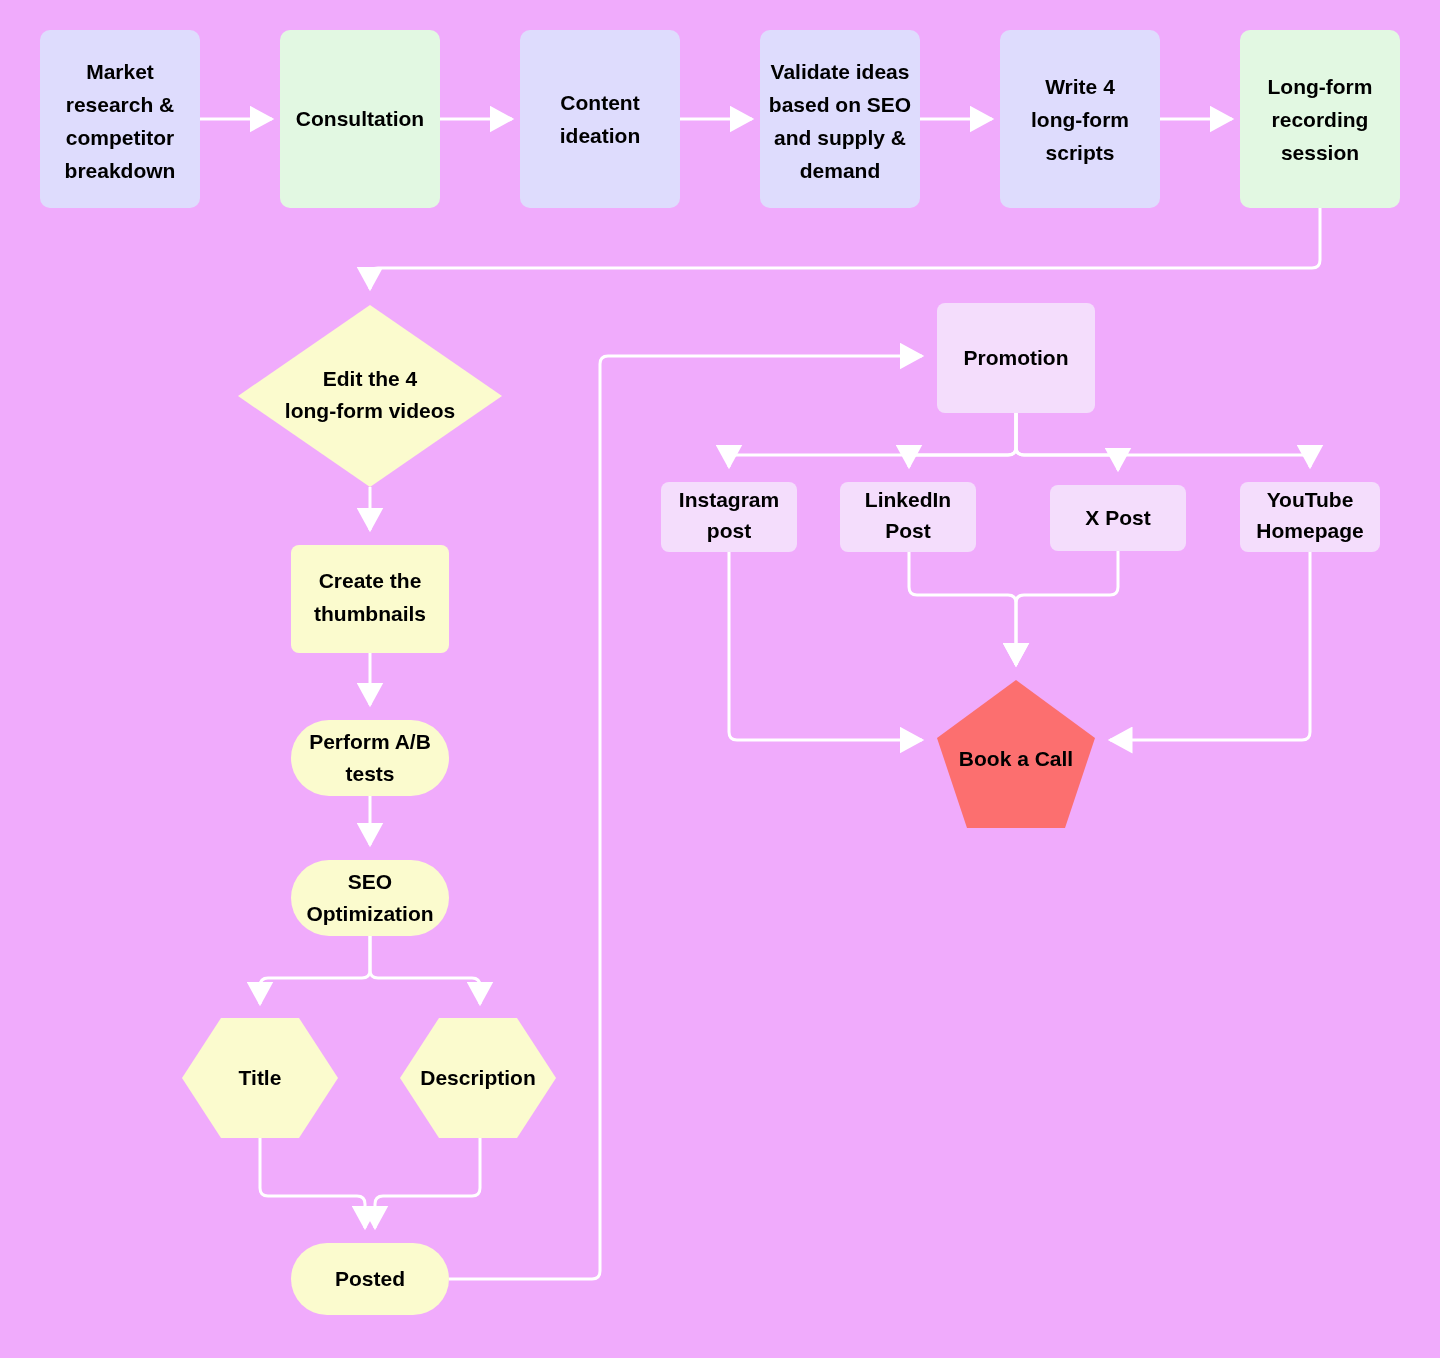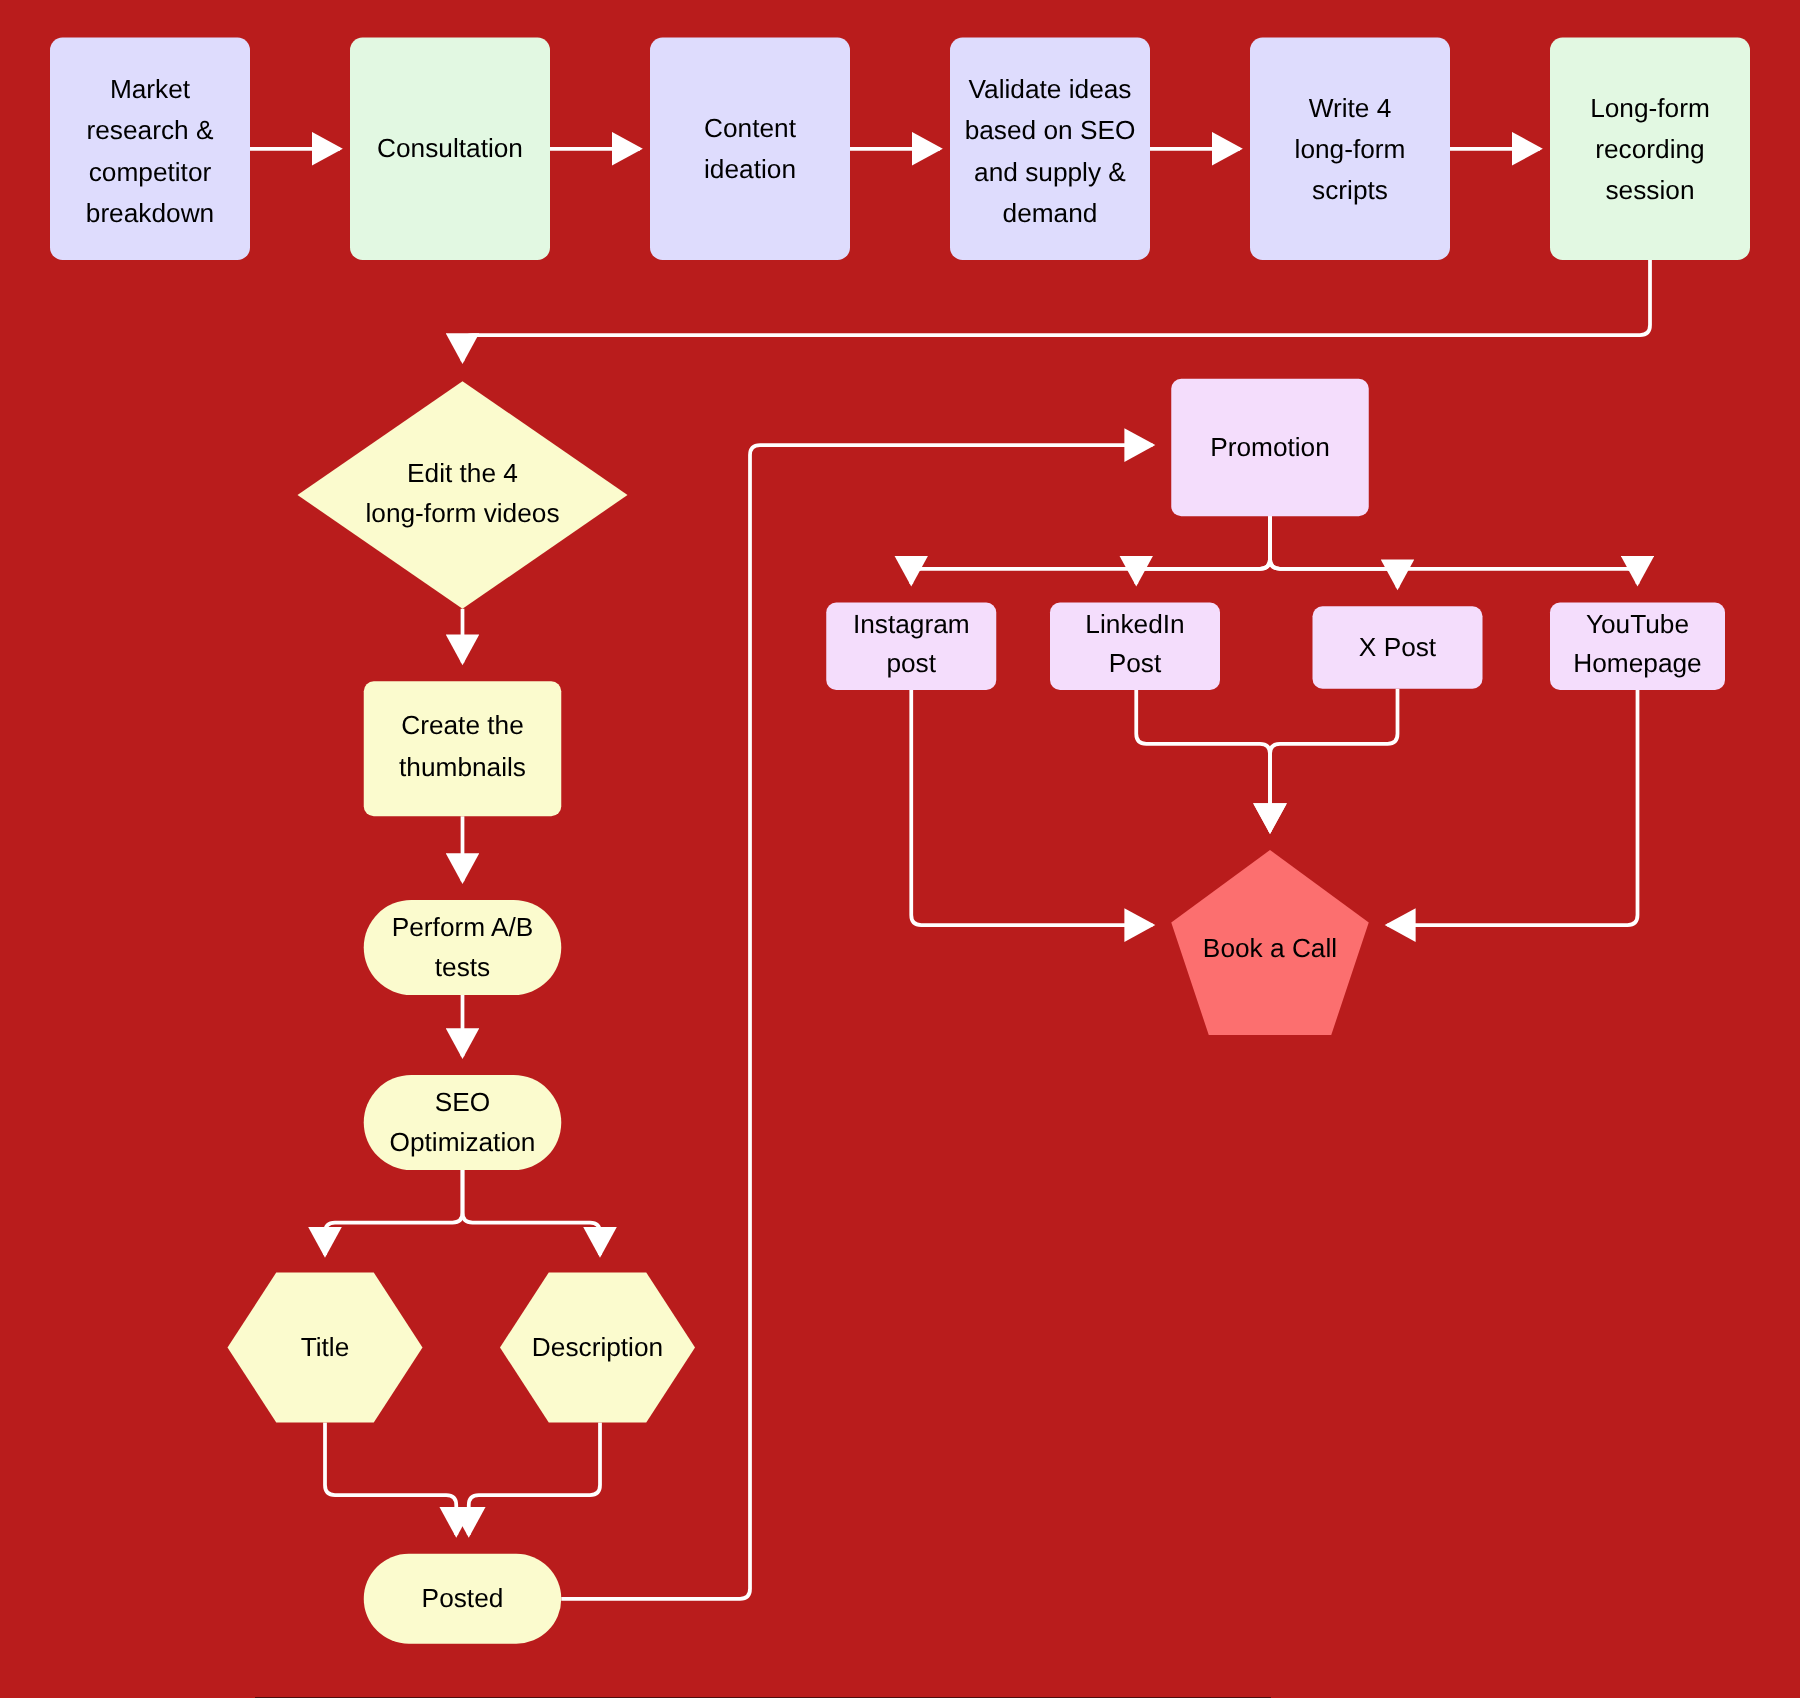--- a/index.html
+++ b/index.html
@@ -41,21 +41,21 @@
     font-size: 21px;
     fill: #000000;
     text-anchor: middle;
     dominant-baseline: middle;
     white-space: pre;
   }
 </style>
 </head>
 <body style="background: rgb(0, 0, 0);">
 
-<div id="canvas" style="background: #b91c1c;">
+<div id="canvas" style="background: #f0abfc; font-weight: bold;">
 
   <svg id="diagram" viewBox="0 0 1440 1358" xmlns="http://www.w3.org/2000/svg">
     <defs>
       <marker id="arrow" viewBox="0 0 12 12" refX="10" refY="6" markerWidth="9" markerHeight="9" orient="auto-start-reverse">
         <path d="M 0 0 L 11 6 L 0 12 z" fill="#ffffff"></path>
       </marker>
     </defs>
 
     <g id="edges-layer">
 

